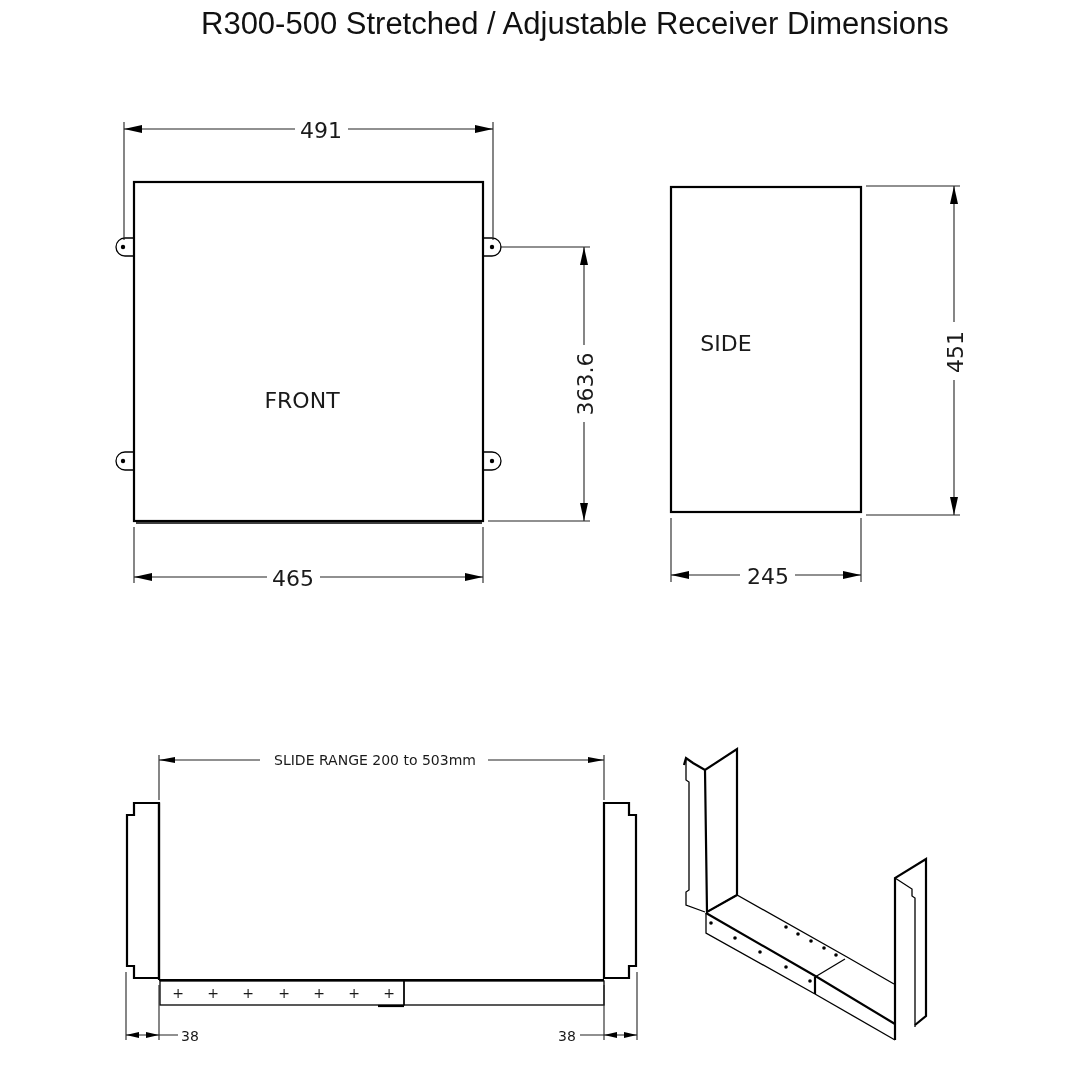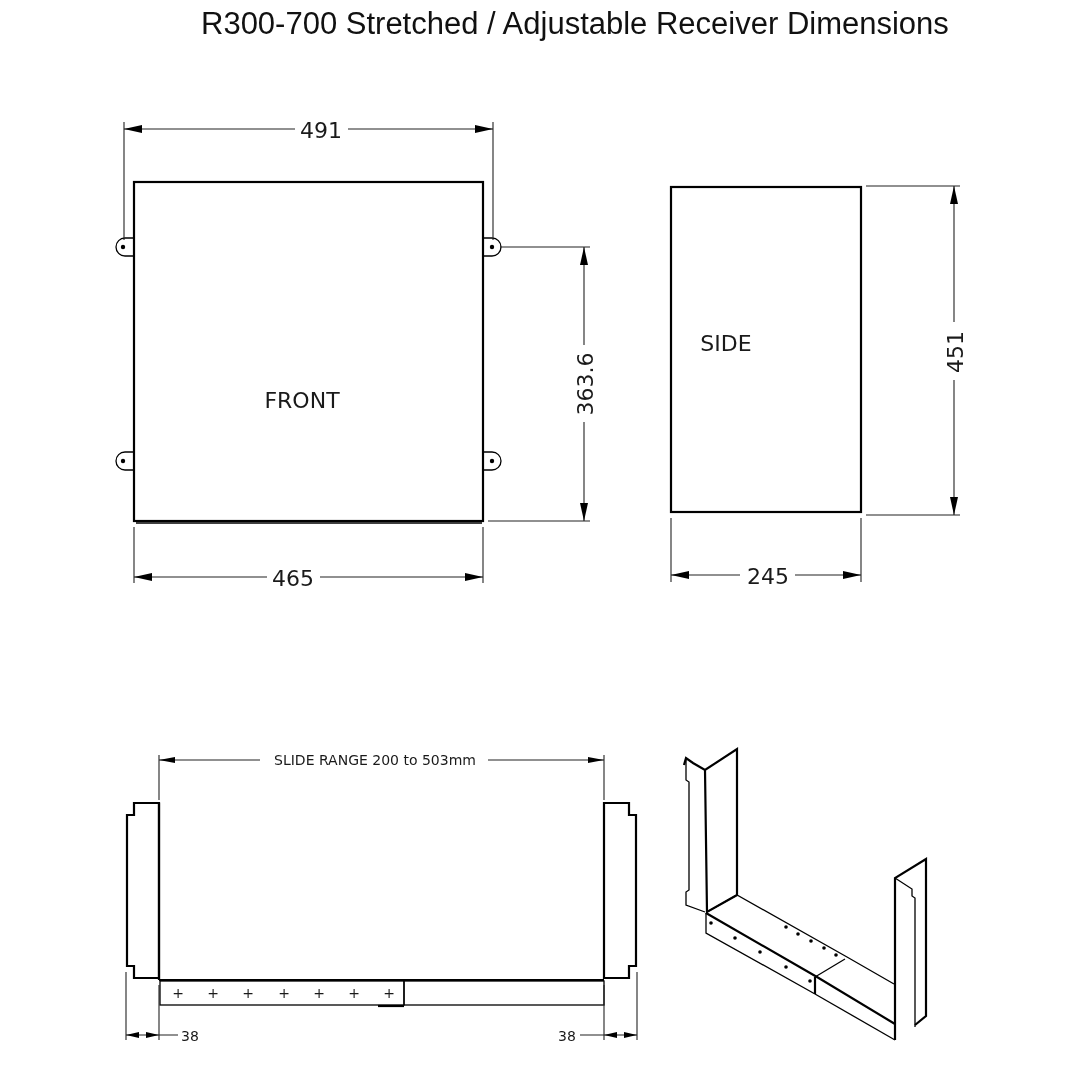--- a/index.html
+++ b/index.html
@@ -16,21 +16,21 @@
     .dim { fill: none; stroke: #222; stroke-width: 1.1; }
     .arrow { fill: #000; stroke: none; }
     .lbl { font-family: "DejaVu Sans", sans-serif; fill: #1a1a1a; }
     .big { font-size: 22px; }
     .sm { font-size: 14px; }
     .hole { fill: #000; }
   </style>
 </head>
 <body>
 
-<div class="title">R300-700 Stretched / Adjustable Receiver Dimensions</div>
+<div class="title">R300-500 Stretched / Adjustable Receiver Dimensions</div>
 
 <svg width="1080" height="1080" viewBox="0 0 1080 1080">
 
   <g>
     <rect x="134" y="182" width="349" height="339" class="obj"></rect>
     <line x1="136" y1="523" x2="482" y2="523" class="thin"></line>
 
     <g>
       <path d="M134,238 h-9 a9,9 0 0 0 0,18 h9" class="thin"></path>
         <circle cx="123" cy="247" r="2.2" class="hole"></circle>

